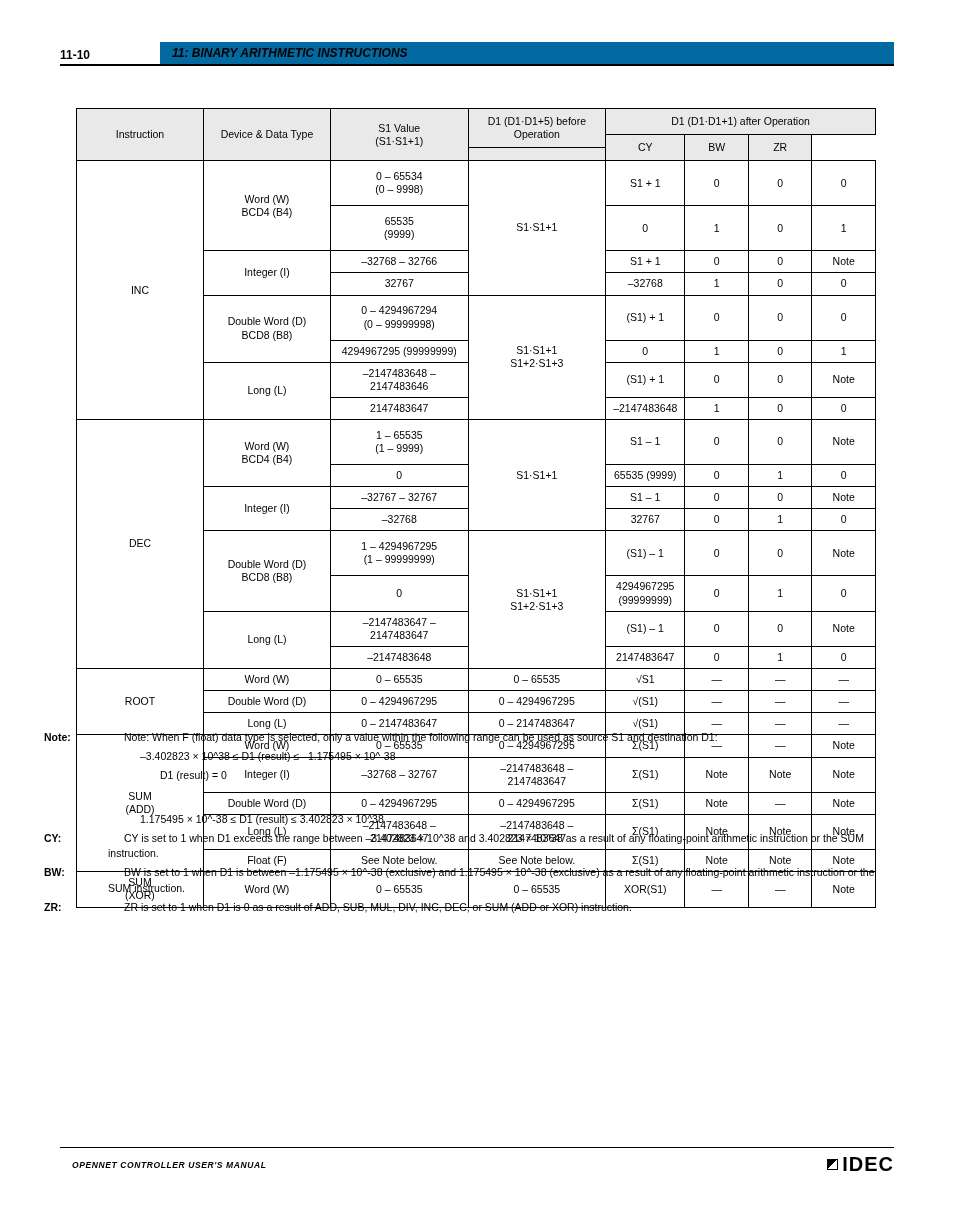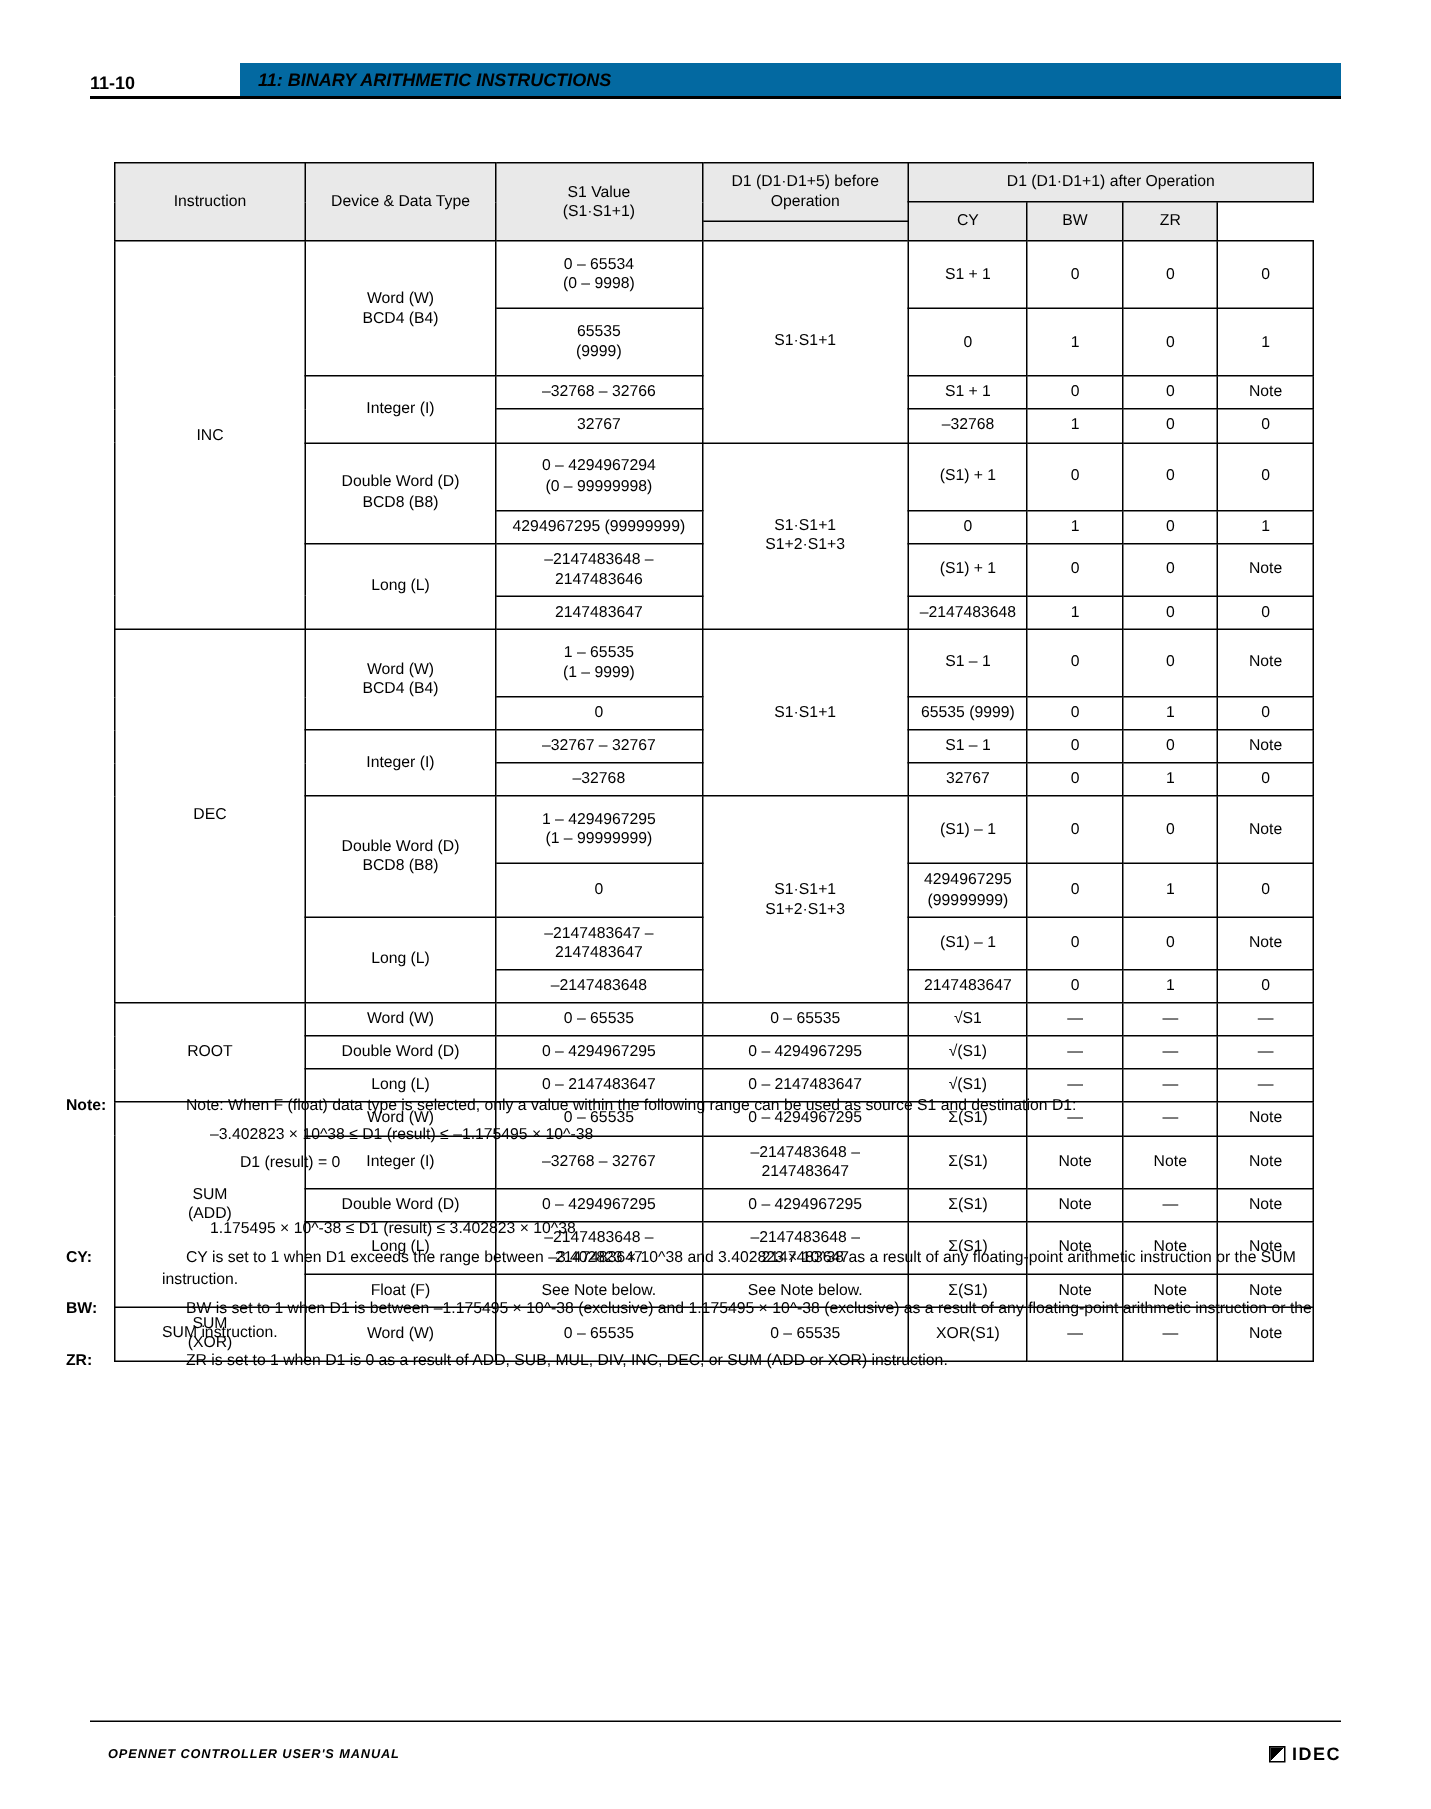--- a/index.html
+++ b/index.html
@@ -101,21 +101,21 @@
   }
   .footer .idec {
     display: flex; align-items: center; gap: 4px;
   }
   .footer .idec-box {
     width: 11px; height: 11px;
     border: 1.5px solid #000;
     background: linear-gradient(135deg, #000 0 50%, #fff 50% 100%);
   }
   .footer .idec-text {
-    font-size: 12px;
+    font-size: 20px;
     font-weight: 900;
     letter-spacing: 1px;
   }
 </style>
 </head>
 <body>
 
 <div class="header-bar">
   <div class="header-page">11-10</div>
   <div class="header-title">11: BINARY ARITHMETIC INSTRUCTIONS</div>

